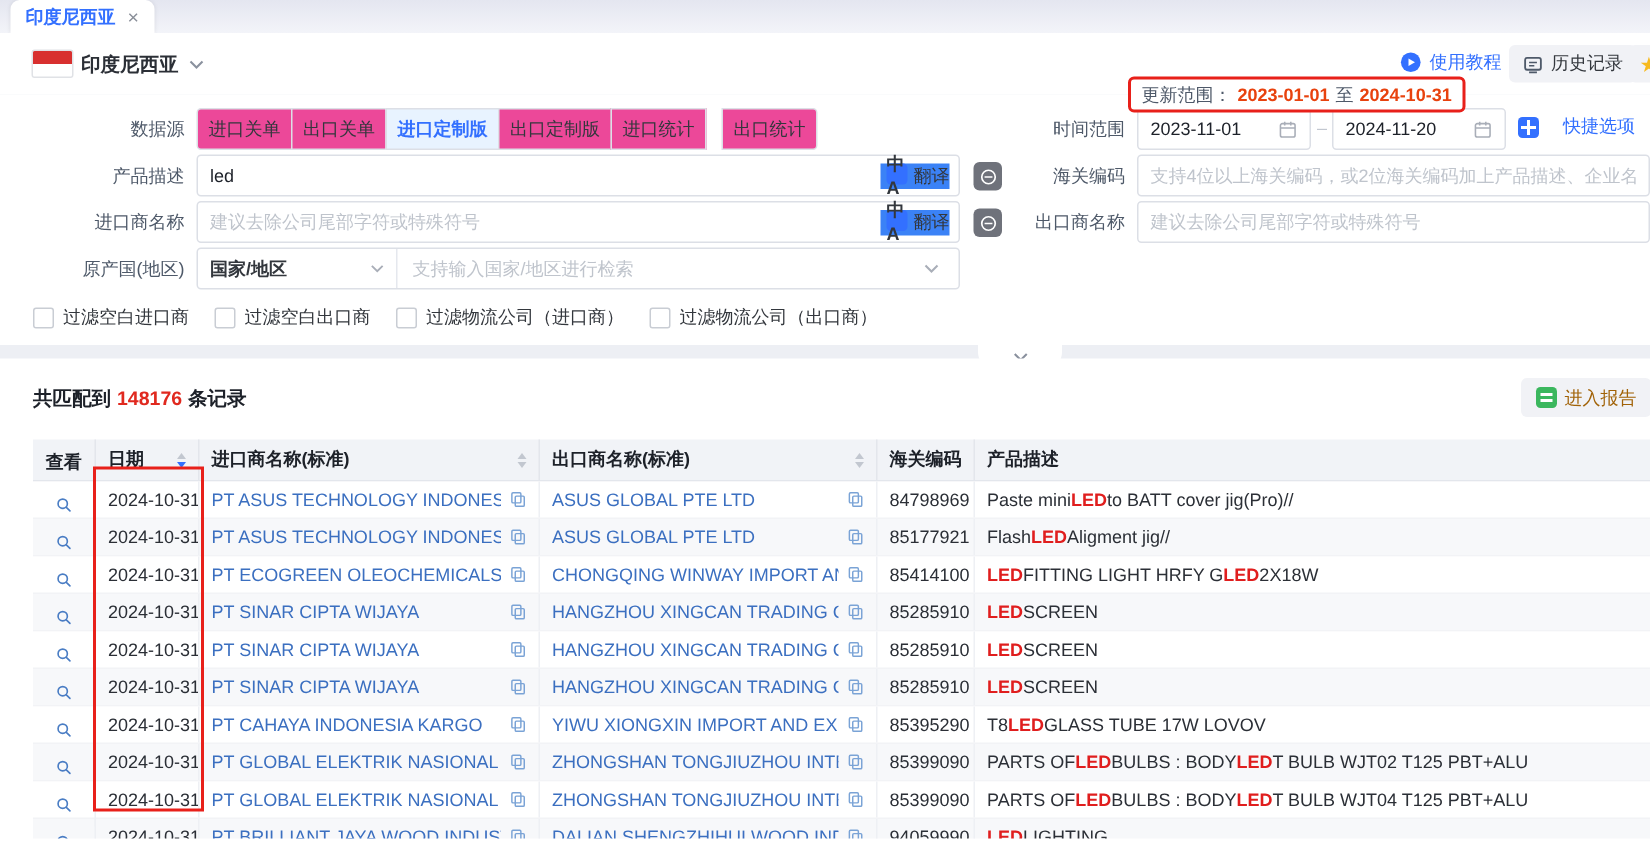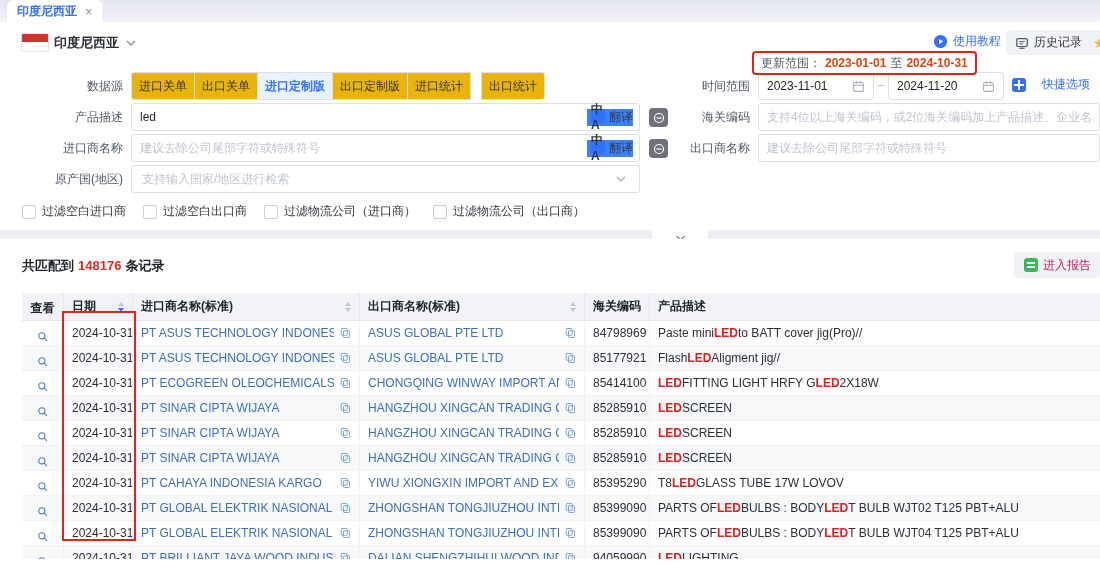--- a/index.html
+++ b/index.html
@@ -35,21 +35,21 @@
     border:2px solid #e8201a;border-radius:4px;display:flex;align-items:center;gap:4px;padding:0 7px;
     font-size:12px;color:#4e5969;white-space:nowrap;}
   .update-box b{color:#e8420e;}
 
   
   .filter-area{position:absolute;left:0;top:63px;width:1100px;height:167px;background:#fff;}
   .lbl{position:absolute;font-size:12px;color:#4e5969;line-height:28px;text-align:right;white-space:nowrap;}
   .lbl-l{left:0;width:123px;}
   .lbl-r{left:630px;width:120px;}
   .seg-group{position:absolute;left:131px;top:9px;height:28px;display:flex;}
-  .seg{height:26px;line-height:26px;padding:0 7px;font-size:12px;color:#33373d;background:#eab308;
+  .seg{height:26px;line-height:26px;padding:0 7px;font-size:12px;color:#33373d;background:#ec4899;
     border:1px solid #dcdfe6;margin-left:-1px;cursor:pointer;white-space:nowrap;}
   .seg:first-child{border-radius:3px 0 0 3px;margin-left:0;}
   .seg:last-child{border-radius:0 3px 3px 0;margin-left:10px;}
   .seg-active{color:#3370ff;background:#e8f3ff;font-weight:bold;}
   .inp-wrap{position:absolute;height:28px;}
   .inp{width:100%;height:28px;box-sizing:border-box;border:1px solid #dcdfe6;border-radius:3px;
     padding:0 8px;font-size:12px;color:#1d2129;font-family:inherit;outline:none;background:#fff;}
   .inp::placeholder{color:#bfc4cc;}
   .translate{position:absolute;right:7px;top:6px;display:flex;align-items:flex-start;gap:4px;cursor:pointer;background:#3b82f6;padding-left:4px;}
   .tr-icon{width:14px;height:14px;border-radius:3px;background:#3370ff;color:#fff;font-size:7px;
@@ -83,21 +83,21 @@
   .band{position:absolute;left:0;top:230px;width:1100px;height:19px;background:#edeff4;}
   .notch{position:absolute;left:652px;top:0;width:56px;height:15px;background:#fff;border-radius:0 0 10px 10px;
     display:flex;align-items:center;justify-content:center;cursor:pointer;}
 
   
   .results{position:absolute;left:0;top:239px;width:1100px;height:320px;background:#fff;overflow:hidden;}
   .summary{position:absolute;left:22px;top:18px;font-size:13px;font-weight:bold;color:#1d2129;}
   .summary b{color:#e0291f;padding:0 4px;}
   .report-btn{position:absolute;left:1014px;top:13px;height:26px;padding:0 10px;background:#f1f2f6;border-radius:4px;
     display:flex;align-items:center;gap:5px;cursor:pointer;}
-  .report-btn span{font-size:12px;color:#be185d;white-space:nowrap;}
+  .report-btn span{font-size:12px;color:#a16207;white-space:nowrap;}
   .report-icon{width:14px;height:14px;border-radius:3px;background:#3bb75e;position:relative;}
   .report-icon:before{content:"";position:absolute;left:3px;top:4px;width:8px;height:2px;background:#fff;}
   .report-icon:after{content:"";position:absolute;left:3px;top:8px;width:8px;height:2px;background:#fff;}
 
   .table{position:absolute;left:22px;top:54px;width:1078px;font-size:12px;}
   .thead{display:flex;height:27px;background:#f1f3f7;border-bottom:1px solid #e3e6ec;}
   .th{display:flex;align-items:center;justify-content:space-between;padding:0 8px;box-sizing:border-box;
     border-right:1px solid #e3e6ec;color:#1d2129;font-weight:bold;white-space:nowrap;overflow:hidden;}
   .trow{display:flex;height:24px;background:#fff;border-bottom:1px solid #f2f3f6;}
   .trow.alt{background:#f7f8fa;}
@@ -237,20 +237,26 @@
           <line x1="4.5" y1="8" x2="11.5" y2="8" stroke="#fff" stroke-width="1.5"></line>
         </svg>
     </div>
     <div class="lbl lbl-r" style="top:71px;">出口商名称</div>
     <div class="inp-wrap" style="left:758px;top:71px;width:342px;">
       <input class="inp" placeholder="建议去除公司尾部字符或特殊符号" style="">
     </div>
 
     <div class="lbl lbl-l" style="top:102px;">原产国(地区)</div>
     <div class="origin-wrap">
+      <div class="origin-sel">
+        <b>国家/地区</b>
+        <svg width="9" height="6" viewBox="0 0 10 6">
+            <polyline points="1,1 5,5 9,1" fill="none" stroke="#a9aeb8" stroke-width="1.4"></polyline>
+          </svg>
+      </div>
       <div class="origin-ph">支持输入国家/地区进行检索</div>
       <svg class="origin-chev" width="18" height="6" viewBox="0 0 10 6">
           <polyline points="1,1 5,5 9,1" fill="none" stroke="#a9aeb8" stroke-width="1.4"></polyline>
         </svg>
     </div>
 
     <div class="cb-row">
         <label class="cb-item">
           <span class="cb-box"></span>
           <span class="cb-lbl">过滤空白进口商</span>

